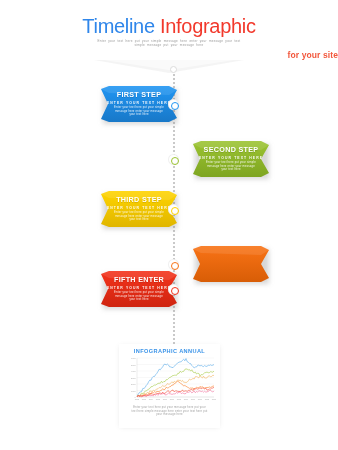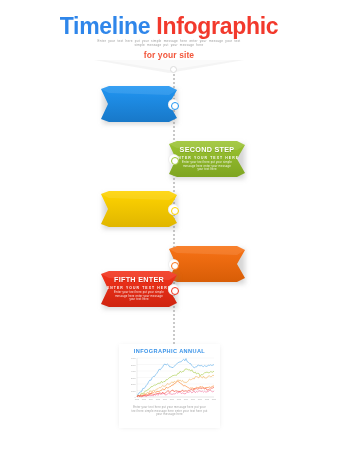--- a/index.html
+++ b/index.html
@@ -26,22 +26,22 @@
 
   
   .header {
     position: absolute;
     left: 0;
     top: 16px;
     width: 338px;
     text-align: center;
   }
   .title {
-    font-size: 23px;
-    font-weight: bold;
+    font-size: 20px;
+    font-weight: normal;
     letter-spacing: -0.3px;
     line-height: 20px;
     white-space: nowrap;
   }
   .title .t-blue { color: #2f86ea; }
   .title .t-red  { color: #f2392c; }
 
   .subtitle {
     margin: 3px auto 0 auto;
     width: 150px;
@@ -50,20 +50,21 @@
     color: #9a9a9a;
     letter-spacing: 0.25px;
     word-spacing: 1px;
   }
   .forsite {
     margin-top: 2px;
     font-size: 8.5px;
     font-weight: bold;
     color: #f2573c;
     letter-spacing: 0.1px;
+    text-align: right;
   }
 
   
   .fold {
     position: absolute;
     left: 50%;
     top: 60px;
     transform: translateX(-50%);
     width: 150px;
     height: 14px;
@@ -194,21 +195,21 @@
     margin: 1.5px auto 0 auto;
     width: 50px;
     font-size: 2.7px;
     line-height: 3.6px;
     letter-spacing: 0.2px;
     opacity: .92;
   }
 
   
   .step.left  { left: 101px; }
-  .step.right { left: 169px; }
+  .step.right { left: 193px; }
 
   
   .chartcard {
     position: absolute;
     left: 119px;
     top: 344px;
     width: 101px;
     height: 84px;
     background: #ffffff;
     z-index: 4;
@@ -285,20 +286,25 @@
             <defs>
               <linearGradient id="grad0" x1="0" y1="0" x2="0" y2="1">
                 <stop offset="0%" stop-color="#2196f3"></stop>
                 <stop offset="100%" stop-color="#1878c8"></stop>
               </linearGradient>
             </defs>
             <path d="M0,3 L8,0 L68,0 L76,4 L68,18 L76,32 L68,36 L8,36 L0,33 L7,18 Z" fill="url(#grad0)"></path>
             <path d="M0,3 L8,0 L68,0 L76,4 L68,9 L8,7 Z" fill="#ffffff" opacity="0.10"></path>
           </svg>
         </div>
+        <div class="txt">
+          <div class="steptitle">FIRST STEP</div>
+          <div class="stepsub">ENTER YOUR TEXT HERE</div>
+          <div class="stepbody">Enter your text here put your simple message here enter your message your text here</div>
+        </div>
       </div>
       <div class="step right" style="top: 141px;">
         <div class="shadow"></div>
         <div class="ribbon">
           <svg width="76" height="36" viewBox="0 0 76 36">
             <defs>
               <linearGradient id="grad1" x1="0" y1="0" x2="0" y2="1">
                 <stop offset="0%" stop-color="#9cc432"></stop>
                 <stop offset="100%" stop-color="#7ea521"></stop>
               </linearGradient>
@@ -319,20 +325,25 @@
           <svg width="76" height="36" viewBox="0 0 76 36">
             <defs>
               <linearGradient id="grad2" x1="0" y1="0" x2="0" y2="1">
                 <stop offset="0%" stop-color="#ffd400"></stop>
                 <stop offset="100%" stop-color="#e0b600"></stop>
               </linearGradient>
             </defs>
             <path d="M0,3 L8,0 L68,0 L76,4 L68,18 L76,32 L68,36 L8,36 L0,33 L7,18 Z" fill="url(#grad2)"></path>
             <path d="M0,3 L8,0 L68,0 L76,4 L68,9 L8,7 Z" fill="#ffffff" opacity="0.10"></path>
           </svg>
+        </div>
+        <div class="txt">
+          <div class="steptitle">THIRD STEP</div>
+          <div class="stepsub">ENTER YOUR TEXT HERE</div>
+          <div class="stepbody">Enter your text here put your simple message here enter your message your text here</div>
         </div>
       </div>
       <div class="step right" style="top: 246px;">
         <div class="shadow"></div>
         <div class="ribbon">
           <svg width="76" height="36" viewBox="0 0 76 36">
             <defs>
               <linearGradient id="grad3" x1="0" y1="0" x2="0" y2="1">
                 <stop offset="0%" stop-color="#f97316"></stop>
                 <stop offset="100%" stop-color="#d85d06"></stop>

